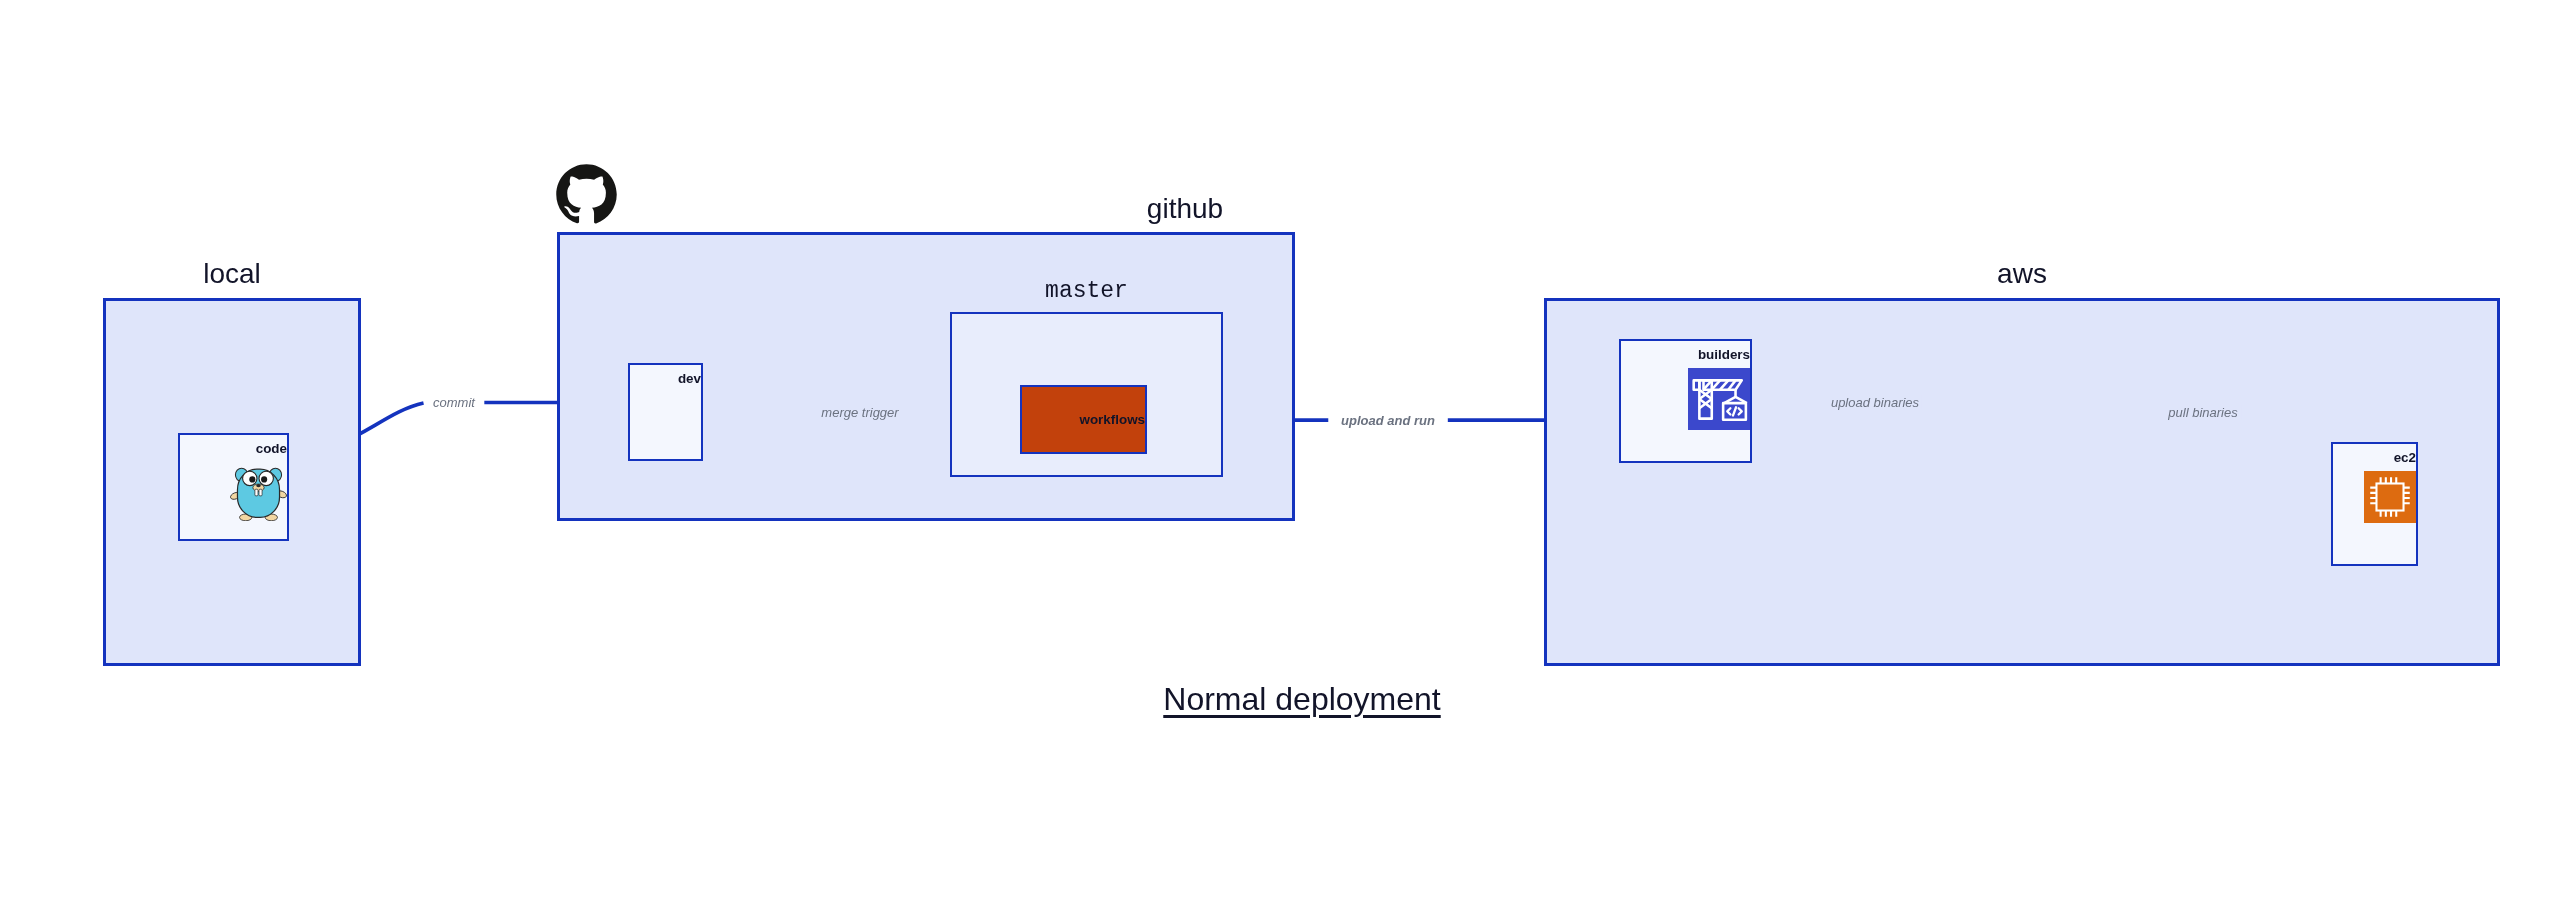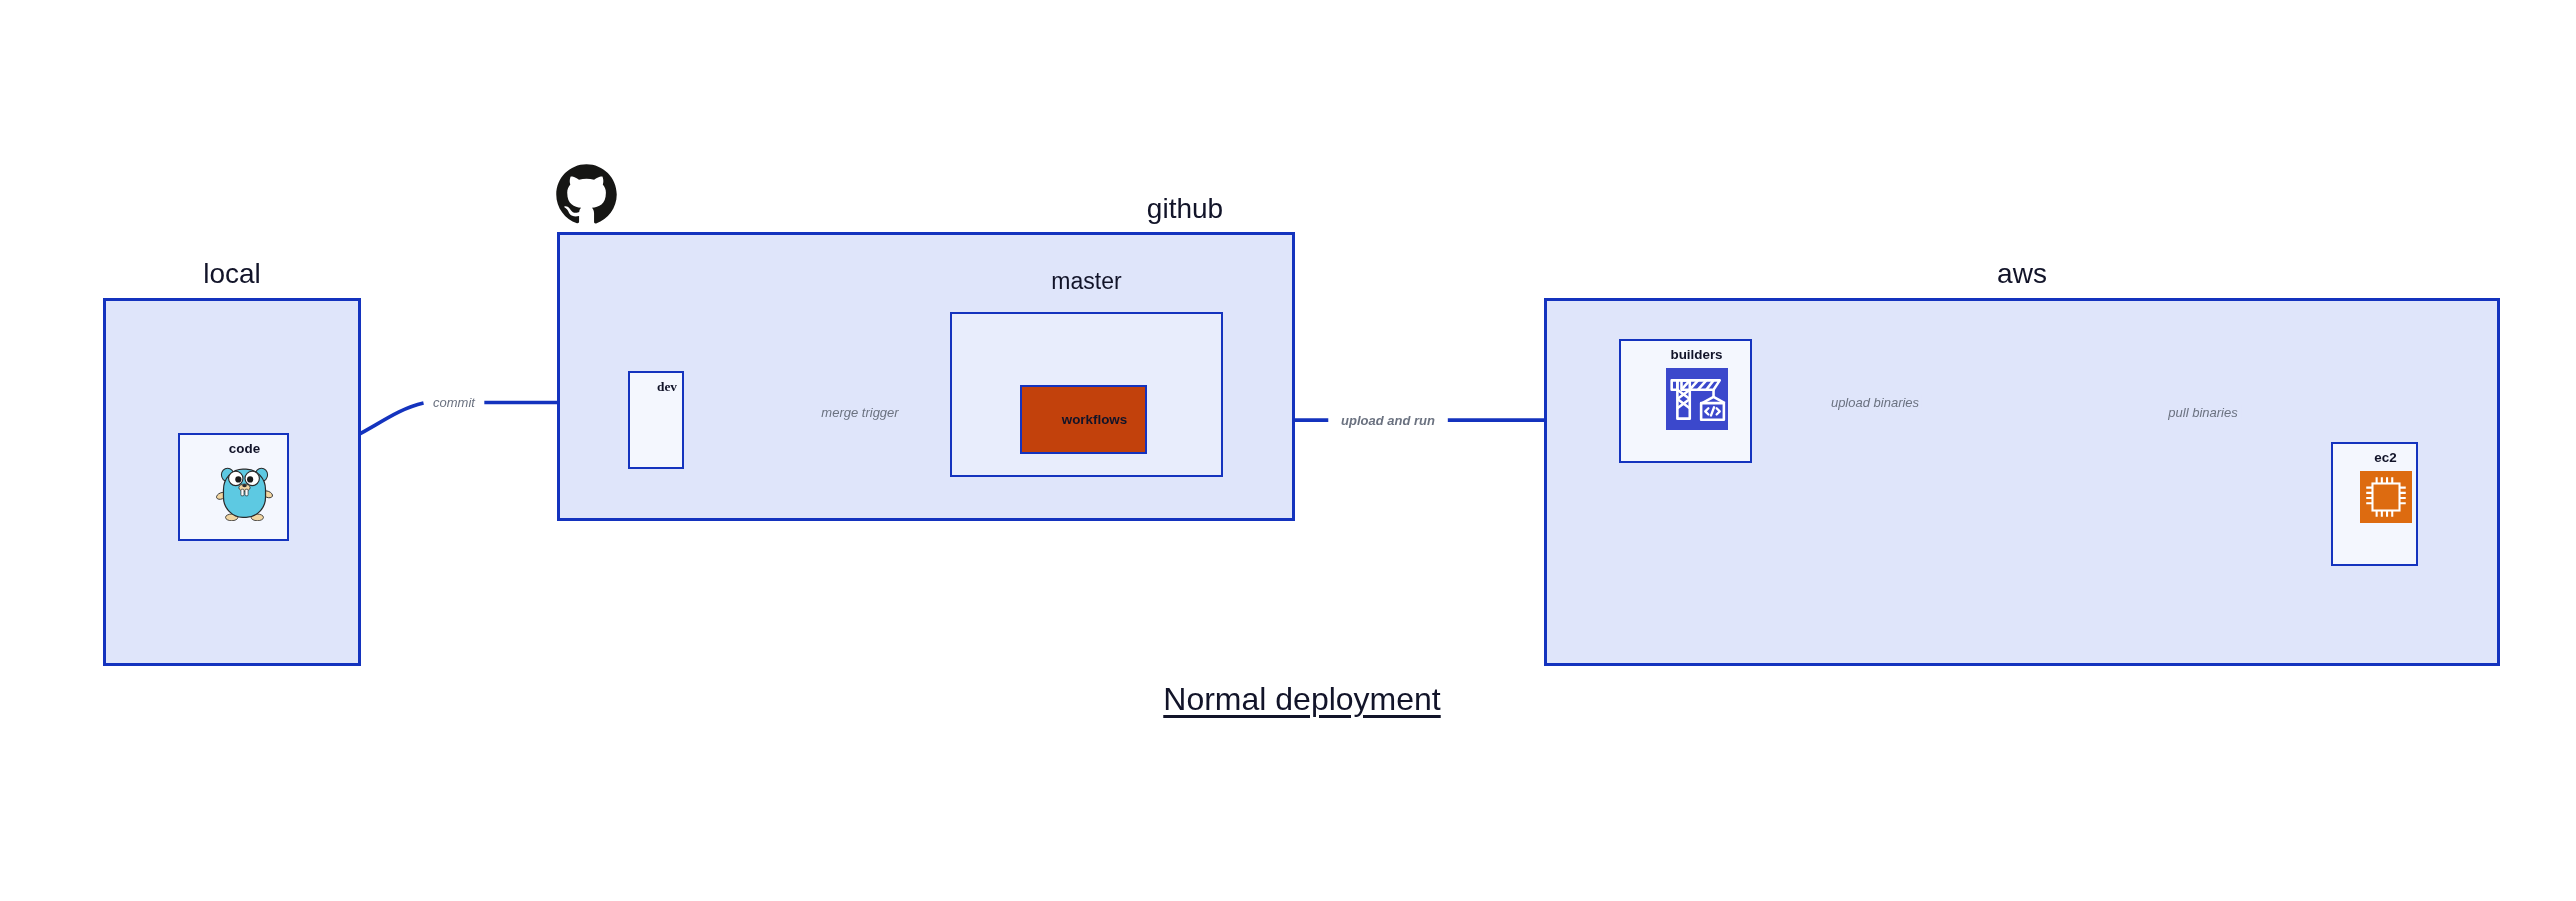--- a/index.html
+++ b/index.html
@@ -36,21 +36,21 @@
   }
   .group-label.big { font-size: 28px; }
 
   
   .node {
     position: absolute;
     background: #F4F7FE;
     border: 2.6px solid #1433BE;
     display: flex;
     flex-direction: column;
-    align-items: center;
+    align-items: flex-end;
     padding-left: 22px;
   }
   .node-label {
     color: #121429;
     font-size: 13.4px;
     font-weight: bold;
     line-height: 1;
     white-space: nowrap;
     margin-top: 7.2px;
   }
@@ -168,26 +168,26 @@
 
   <div class="group" style="left:557px; top:232px; width:738px; height:289px;"></div>
   <div class="group-label big" style="left:1074px; top:195px; width:222px;">github</div>
 
   <div id="github-logo">
     <svg width="63" height="63" viewBox="0 0 100 100">
       <path fill="#161614" d="M50 2C23.5 2 2 23.5 2 50c0 21.2 13.8 39.2 32.9 45.6 2.4.4 3.3-1 3.3-2.3 0-1.2 0-5 0-9-13.4 2.9-16.2-5.7-16.2-5.7-2.2-5.6-5.4-7-5.4-7-4.4-3 .3-2.9.3-2.9 4.8.3 7.4 5 7.4 5 4.3 7.4 11.3 5.3 14.1 4 .4-3.1 1.7-5.3 3-6.5-10.7-1.2-22-5.4-22-23.9 0-5.3 1.9-9.6 5-13-.5-1.2-2.2-6.1.5-12.8 0 0 4-1.3 13.2 5 3.8-1.1 7.9-1.6 12-1.6s8.2.6 12 1.6c9.2-6.3 13.2-5 13.2-5 2.6 6.7 1 11.6.5 12.8 3.1 3.4 5 7.7 5 13 0 18.6-11.3 22.7-22.1 23.9 1.7 1.5 3.3 4.5 3.3 9.1 0 6.6 0 11.9 0 13.5 0 1.3.9 2.8 3.3 2.3C84.2 89.2 98 71.2 98 50 98 23.5 76.5 2 50 2z"></path>
     </svg>
   </div>
 
-  <div class="node" style="left:628px; top:371px; width:56px; height:98px;font-family:Liberation Serif, serif;">
+  <div class="node" style="left:628px; top:363px; width:75px; height:98px;">
     <div class="node-label">dev</div>
   </div>
 
   <div class="group nested" style="left:950px; top:312px; width:273px; height:165px;"></div>
-  <div class="group-label" style="left:950px; top:270px; width:273px;">master</div>
+  <div class="group-label" style="left:950px; top:280px; width:273px;font-family:Liberation Mono, monospace;">master</div>
 
   <div class="node" style="left:1020px; top:385px; width:127px; height:69px;
               justify-content:center; background:#c2410c;">
     <div class="node-label" style="margin-top:0;">workflows</div>
   </div>
 
   <div class="group" style="left:1544px; top:298px; width:956px; height:368px;"></div>
   <div class="group-label big" style="left:1906px; top:260px; width:232px;">aws</div>
 
   <div class="node" style="left:1619px; top:339px; width:133px; height:124px;">

